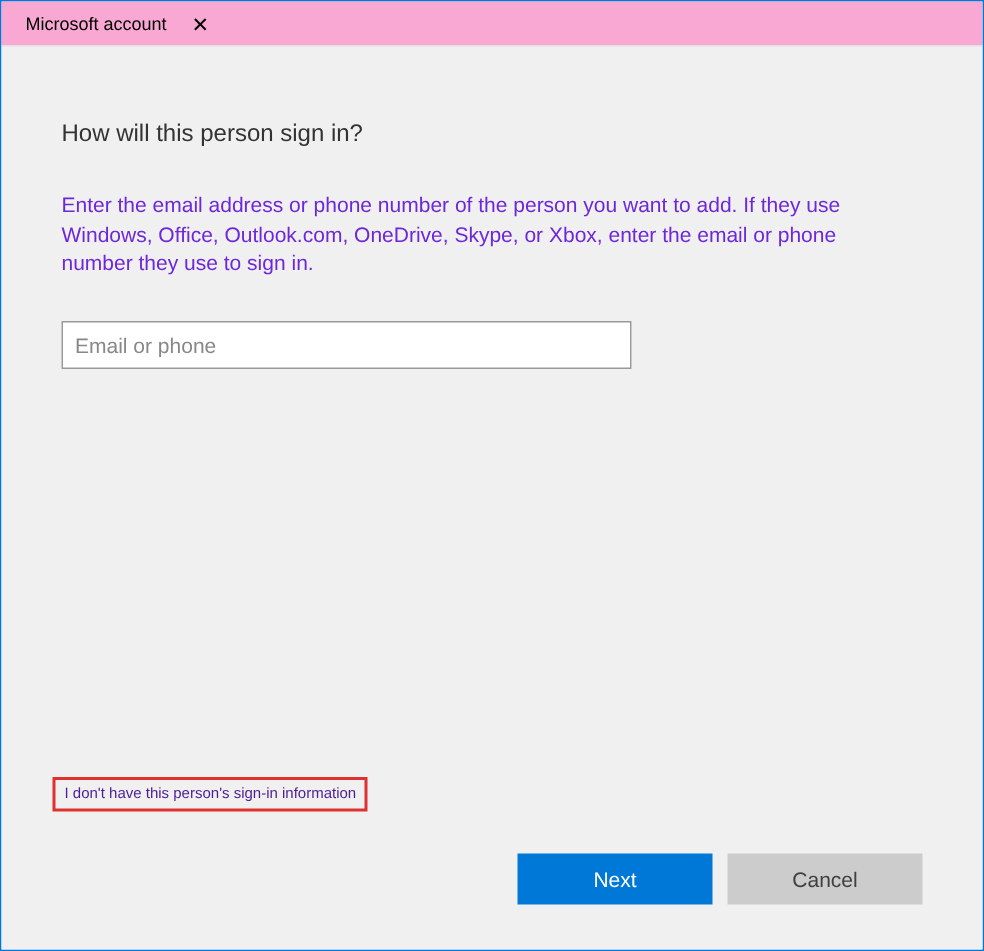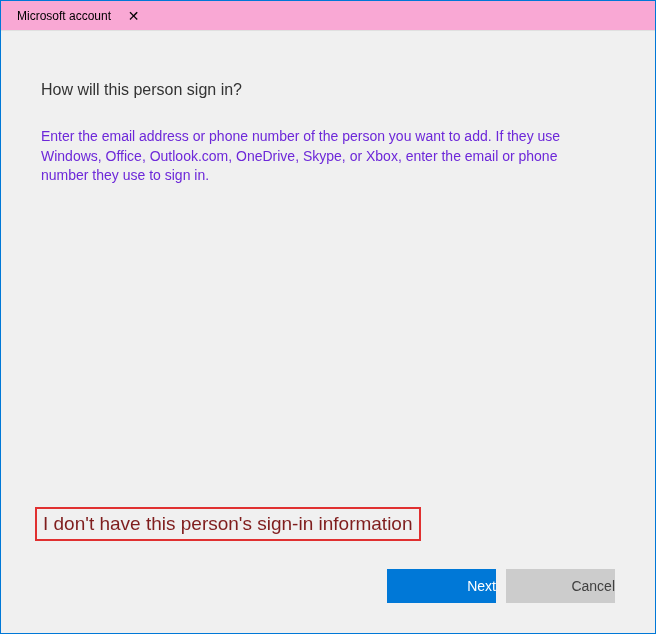--- a/index.html
+++ b/index.html
@@ -78,22 +78,22 @@
       color: #888;
     }
     .spacer {
       flex: 1;
     }
     .links {
       margin-bottom: 20px;
     }
     .link-no-info {
       display: inline-block;
-      font-size: 19px;
-      color: #7f1d1d;
+      font-size: 10px;
+      color: #4c1d95;
       text-decoration: none;
       cursor: pointer;
       border: 2px solid #e03030;
       padding: 4px 6px;
       margin-left: -6px;
       margin-bottom: 8px;
     }
     .link-privacy {
       display: block;
       font-size: 14px;
@@ -103,27 +103,26 @@
       margin-top: 6px;
     }
     .button-row {
       display: flex;
       justify-content: flex-end;
       gap: 10px;
       padding-right: 0;
       padding-bottom: 10px;
     }
     .btn {
-      width: 109px;
+      width: 130px;
       height: 34px;
       border: none;
       font-size: 14px;
       font-family: inherit;
       cursor: pointer;
-      text-align: right;
     }
     .btn-primary {
       background: #0078d7;
       color: #fff;
     }
     .btn-secondary {
       background: #cccccc;
       color: #404040;
     }
   </style>
@@ -134,20 +133,21 @@
   <div class="titlebar">
     <span class="titlebar-title">Microsoft account</span>
     <div class="close-btn">
       <span>✕</span>
     </div>
   </div>
 
   <div class="content">
     <h1 class="heading">How will this person sign in?</h1>
     <p class="description">Enter the email address or phone number of the person you want to add. If they use Windows, Office, Outlook.com, OneDrive, Skype, or Xbox, enter the email or phone number they use to sign in.</p>
+    <input type="text" class="input-field" placeholder="Email or phone" style="">
 
     <div class="spacer"></div>
 
     <div class="links">
       <a class="link-no-info">I don't have this person's sign-in information</a>
     </div>
 
     <div class="button-row">
       <button class="btn btn-primary">Next</button>
       <button class="btn btn-secondary">Cancel</button>

